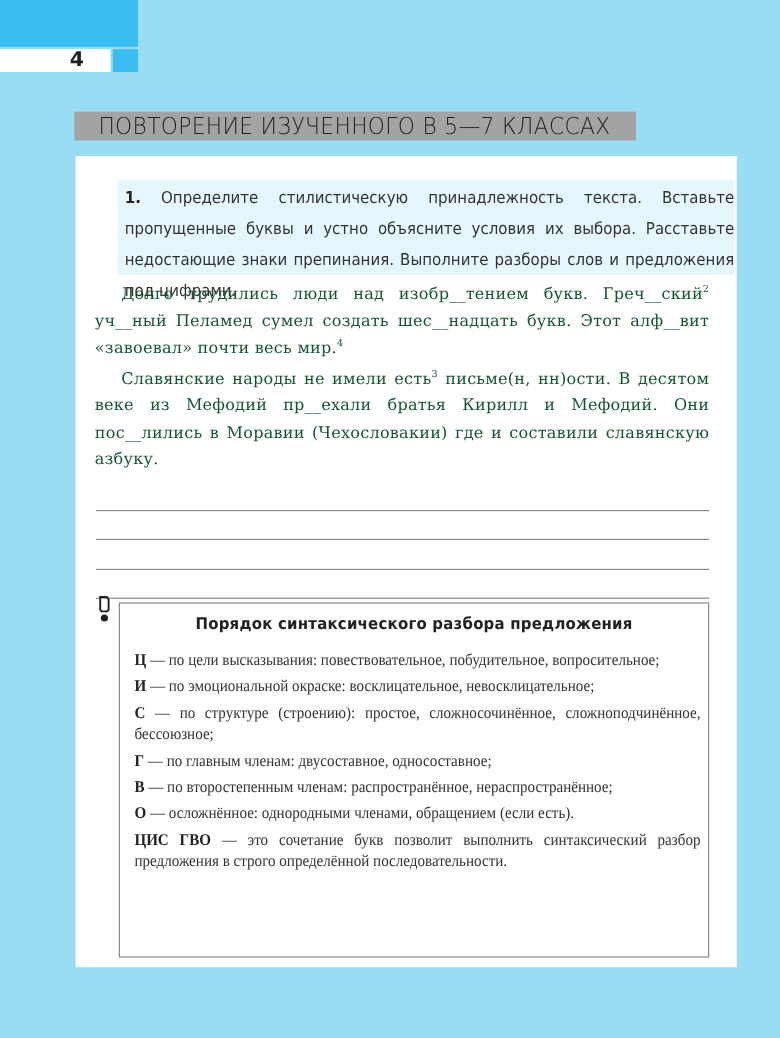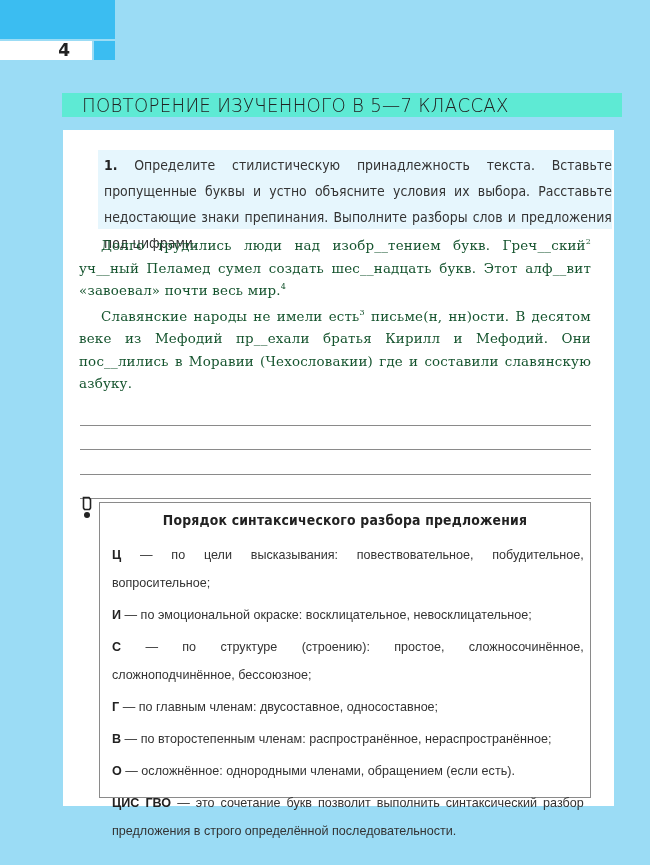--- a/index.html
+++ b/index.html
@@ -38,22 +38,22 @@
     }
     .page-num-accent {
       position: absolute;
       left: 94px; top: 41px;
       width: 21px; height: 19px;
       background: #3bbdf1;
     }
     .section-title-band {
       position: absolute;
       left: 62px; top: 93px;
-      width: 560px; height: 24px;
-      background: #5eead4;
+      width: 468px; height: 24px;
+      background: #a3a3a3;
     }
     .section-title {
       position: absolute;
       left: 20px; top: 0px;
       font-family: "DejaVu Sans", sans-serif;
       font-size: 19.5px;
       letter-spacing: 0.3px;
       color: #222;
       line-height: 26px;
       white-space: nowrap;
@@ -145,23 +145,23 @@
       font-weight: bold;
       font-size: 13.4px;
       color: #222;
       transform: scaleX(0.93);
       letter-spacing: 0.2px;
     }
     .rule-list {
       position: absolute;
       left: 12px; top: 38px;
       width: 470px;
-      font-family: Liberation Sans, sans-serif;
+      font-family: Liberation Serif, serif;
       font-size: 13.6px;
-      line-height: 28px;
+      line-height: 18px;
       color: #333;
     }
     .rule-item {
       margin: 0 0 4px 0;
       text-align: justify;
       width: 510px;
       transform: scaleX(0.925);
       transform-origin: left top;
     }
     .rule-key {

